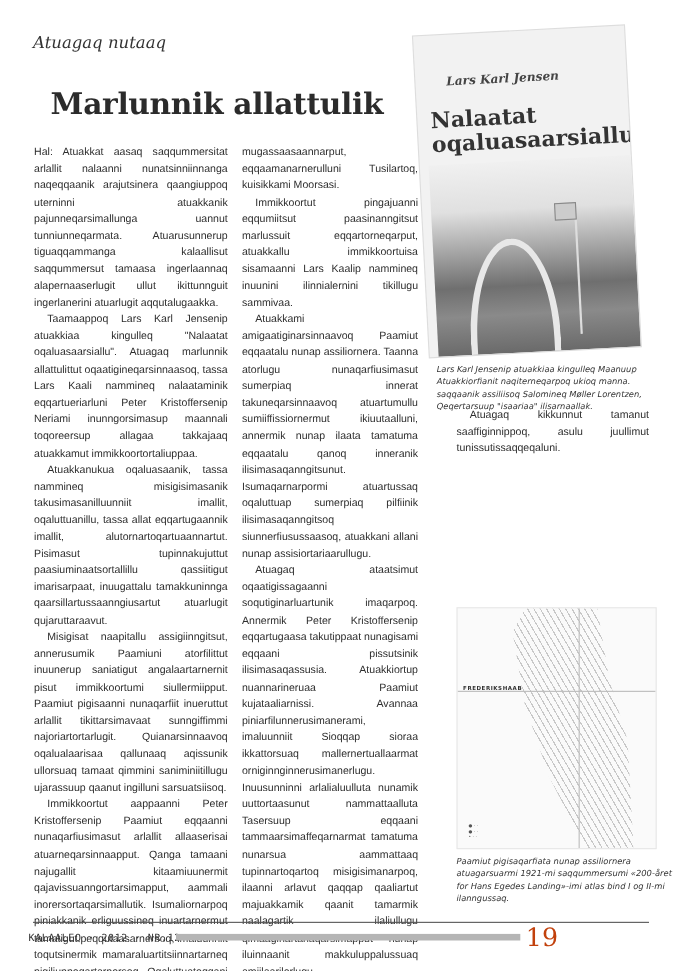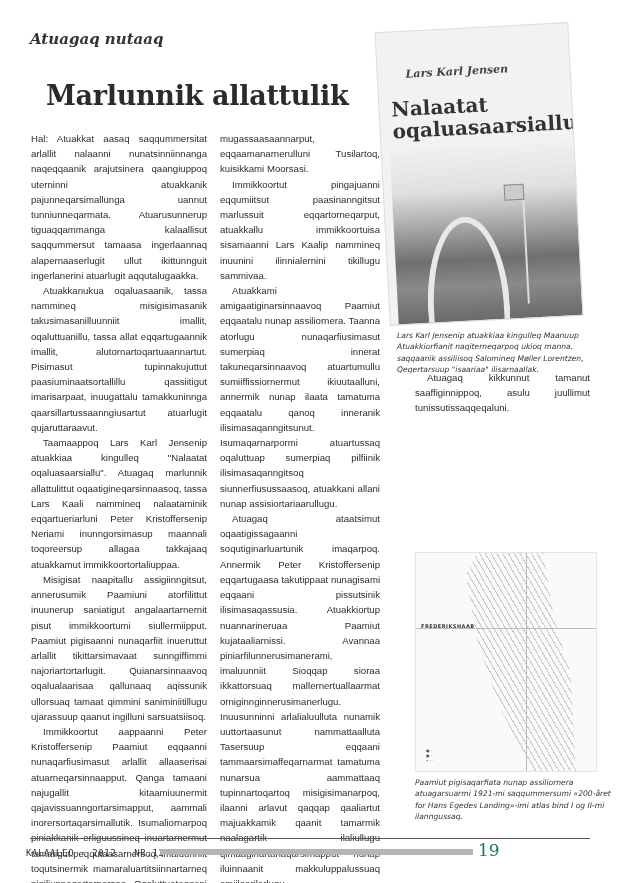--- a/index.html
+++ b/index.html
@@ -1,17 +1,17 @@
 <!DOCTYPE html>
 <html><head>
 <meta charset="utf-8">
 <style>
   html, body { margin: 0; padding: 0; background: #fff; }
   body { width: 630px; height: 883px; position: relative; overflow: hidden; color: #2a2a2a; font-family: "DejaVu Sans", sans-serif; }
-  .kicker { position: absolute; left: 30px; top: 30px; font-family: "DejaVu Serif", serif; font-style: italic; font-weight: bold; font-size: 15px; color: #333; }
+  .kicker { position: absolute; left: 30px; top: 30px; font-family: "DejaVu Serif", serif; font-style: italic; font-weight: normal; font-size: 15px; color: #333; }
   .headline { position: absolute; left: 30px; top: 64px; font-family: "DejaVu Serif", serif; font-weight: bold; font-size: 27px; color: #2b2b2b; letter-spacing: -0.3px; }
   .col { position: absolute; font-family: "Liberation Sans", sans-serif; font-size: 9.6px; line-height: 15.2px; color: #2d2d2d; text-align: justify; }
   .col p { margin: 0; text-indent: 12px; }
   .col p.first { text-indent: 0; }
   .col1 { left: 31px; top: 131px; width: 176px; }
   .col2 { left: 220px; top: 131px; width: 160px; }
   .col3 { left: 415px; top: 370px; width: 175px; }
   .book { position: absolute; left: 383px; top: 28px; width: 192px; height: 292px; background: #f2f2f2; transform: rotate(-3deg); box-shadow: 0 0 0 1px #ddd; overflow: hidden; }
   .book .author { position: absolute; left: 28px; top: 36px; font-family: "DejaVu Serif", serif; font-style: italic; font-weight: bold; font-size: 11px; color: #444; }
   .book .btitle { position: absolute; left: 12px; top: 66px; font-family: "DejaVu Serif", serif; font-weight: bold; font-size: 20px; line-height: 22px; color: #333; white-space: nowrap; }
@@ -24,32 +24,32 @@
   .cap2 { left: 415px; top: 777px; width: 200px; }
   .map { position: absolute; left: 415px; top: 552px; width: 180px; height: 218px; background: #fafafa; border: 1px solid #e6e6e6; overflow: hidden; }
   .coast { position: absolute; left: 50px; top: 0; width: 110px; height: 218px; background: repeating-linear-gradient(60deg, #bbb 0 1px, transparent 1px 5px); clip-path: polygon(10% 0, 70% 0, 80% 30%, 95% 55%, 100% 100%, 60% 100%, 30% 70%, 10% 40%, 0 10%); opacity: .8; }
   .gridv { position: absolute; left: 110px; top: 0; width: 1px; height: 218px; background: #bbb; }
   .gridh { position: absolute; left: 0; top: 75px; width: 180px; height: 1px; background: #bbb; }
   .maplabel { position: absolute; left: 5px; top: 70px; font-size: 5px; font-weight: bold; color: #333; letter-spacing: 0.5px; }
   .legend { position: absolute; left: 10px; top: 195px; font-size: 4px; color: #555; line-height: 5px; }
   .rule-top { position: absolute; left: 30px; top: 838px; width: 560px; height: 1px; background: #555; }
   .footer-left { position: absolute; left: 26px; top: 848px; font-family: "DejaVu Sans Mono", monospace; font-size: 9px; letter-spacing: 0.6px; color: #333; }
   .footer-bar { position: absolute; left: 160px; top: 849px; width: 313px; height: 6px; background: #b5b5b5; }
-  .page-num { position: absolute; left: 478px; top: 840px; font-family: "DejaVu Serif", serif; font-size: 17px; color: #0f766e; text-align: center; }
+  .page-num { position: absolute; left: 478px; top: 840px; font-family: "DejaVu Serif", serif; font-size: 23px; color: #c2410c; text-align: center; }
 </style>
 </head>
 <body>
 
 <div class="kicker">Atuagaq nutaaq</div>
 <h1 class="headline" style="margin:16px">Marlunnik allattulik</h1>
 
 <div class="col col1">
   <p class="first">Hal: Atuakkat aasaq saqqummersitat arlallit nalaanni nunatsinniinnanga naqeqqaanik arajutsinera qaangiuppoq uterninni atuakkanik pajunneqarsimallunga uannut tunniunneqarmata. Atuarusunnerup tiguaqqammanga kalaallisut saqqummersut tamaasa ingerlaannaq alapernaaserlugit ullut ikittunnguit ingerlanerini atuarlugit aqqutalugaakka.</p>
+  <p>Taamaappoq Lars Karl Jensenip atuakkiaa kingulleq "Nalaatat oqaluasaarsiallu". Atuagaq marlunnik allattulittut oqaatigineqarsinnaasoq, tassa Lars Kaali nammineq nalaataminik eqqartueriarluni Peter Kristoffersenip Neriami inunngorsimasup maannali toqoreersup allagaa takkajaaq atuakkamut immikkoortortaliuppaa.</p>
   <p>Atuakkanukua oqaluasaanik, tassa nammineq misigisimasanik takusimasanilluunniit imallit, oqaluttuanillu, tassa allat eqqartugaannik imallit, alutornartoqartuaannartut. Pisimasut tupinnakujuttut paasiuminaatsortallillu qassiitigut imarisarpaat, inuugattalu tamakkuninnga qaarsillartussaanngiusartut atuarlugit qujaruttaraavut.</p>
-  <p>Taamaappoq Lars Karl Jensenip atuakkiaa kingulleq "Nalaatat oqaluasaarsiallu". Atuagaq marlunnik allattulittut oqaatigineqarsinnaasoq, tassa Lars Kaali nammineq nalaataminik eqqartueriarluni Peter Kristoffersenip Neriami inunngorsimasup maannali toqoreersup allagaa takkajaaq atuakkamut immikkoortortaliuppaa.</p>
   <p>Misigisat naapitallu assigiinngitsut, annerusumik Paamiuni atorfilittut inuunerup saniatigut angalaartarnernit pisut immikkoortumi siullermiipput. Paamiut pigisaanni nunaqarfiit inueruttut arlallit tikittarsimavaat sunngiffimmi najoriartortarlugit. Quianarsinnaavoq oqalualaarisaa qallunaaq aqissunik ullorsuaq tamaat qimmini saniminiitillugu ujarassuup qaanut ingilluni sarsuatsiisoq.</p>
   <p>Immikkoortut aappaanni Peter Kristoffersenip Paamiut eqqaanni nunaqarfiusimasut arlallit allaaserisai atuarneqarsinnaapput. Qanga tamaani najugallit kitaamiuunermit qajavissuanngortarsimapput, aammali inorersortaqarsimallutik. Isumaliornarpoq piniakkanik erliguussineq inuartarnermut tamatigut peqqutaasarnersoq, imaluunniit toqutsinermik mamaraluartitsiinnartarneq pigiliunneqartarnersoq. Oqaluttuatoqqani arlalissuarnik inorersut siu-</p>
 </div>
 
 <div class="col col2">
   <p class="first">mugassaasaannarput, eqqaamanarnerulluni Tusilartoq, kuisikkami Moorsasi.</p>
   <p>Immikkoortut pingajuanni eqqumiitsut paasinanngitsut marlussuit eqqartorneqarput, atuakkallu immikkoortuisa sisamaanni Lars Kaalip nammineq inuunini ilinnialernini tikillugu sammivaa.</p>
   <p>Atuakkami amigaatiginarsinnaavoq Paamiut eqqaatalu nunap assiliornera. Taanna atorlugu nunaqarfiusimasut sumerpiaq innerat takuneqarsinnaavoq atuartumullu sumiiffissiornermut ikiuutaalluni, annermik nunap ilaata tamatuma eqqaatalu qanoq inneranik ilisimasaqanngitsunut. Isumaqarnarpormi atuartussaq oqaluttuap sumerpiaq pilfiinik ilisimasaqanngitsoq siunnerfiusussaasoq, atuakkani allani nunap assisiortariaarullugu.</p>
   <p>Atuagaq ataatsimut oqaatigissagaanni soqutiginarluartunik imaqarpoq. Annermik Peter Kristoffersenip eqqartugaasa takutippaat nunagisami eqqaani pissutsinik ilisimasaqassusia. Atuakkiortup nuannarineruaa Paamiut kujataaliarnissi. Avannaa piniarfilunnerusimanerami, imaluunniit Sioqqap sioraa ikkattorsuaq mallernertuallaarmat orniginnginnerusimanerlugu. Inuusunninni arlalialuulluta nunamik uuttortaasunut nammattaalluta Tasersuup eqqaani tammaarsimaffeqarnarmat tamatuma nunarsua aammattaaq tupinnartoqartoq misigisimanarpoq, ilaanni arlavut qaqqap qaaliartut majuakkamik qaanit tamarmik naalagartik ilaliullugu qimaaginartariaqarsimapput nunap iluinnaanit makkuluppalussuaq amiilaarilerlugu, sunaasimagaluarnerpoq.</p>
 

